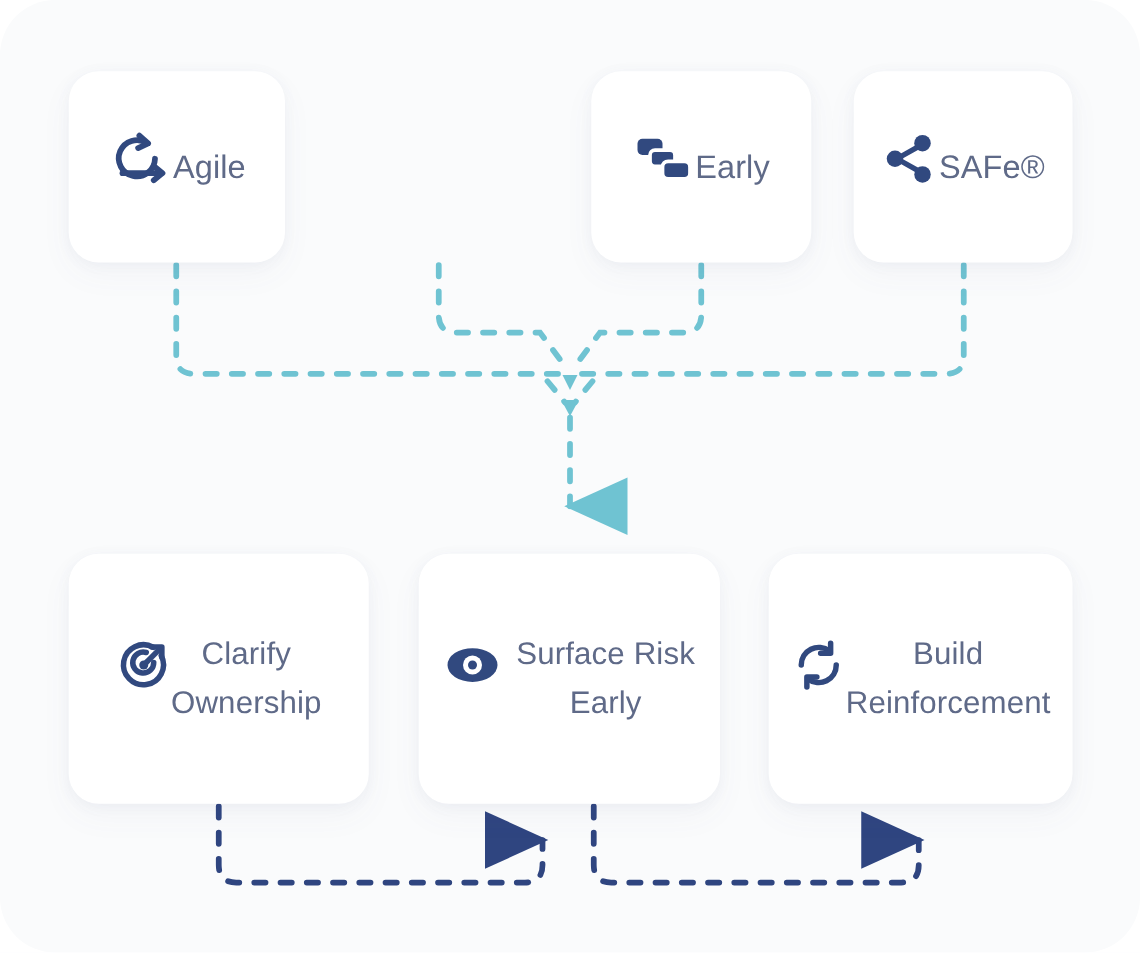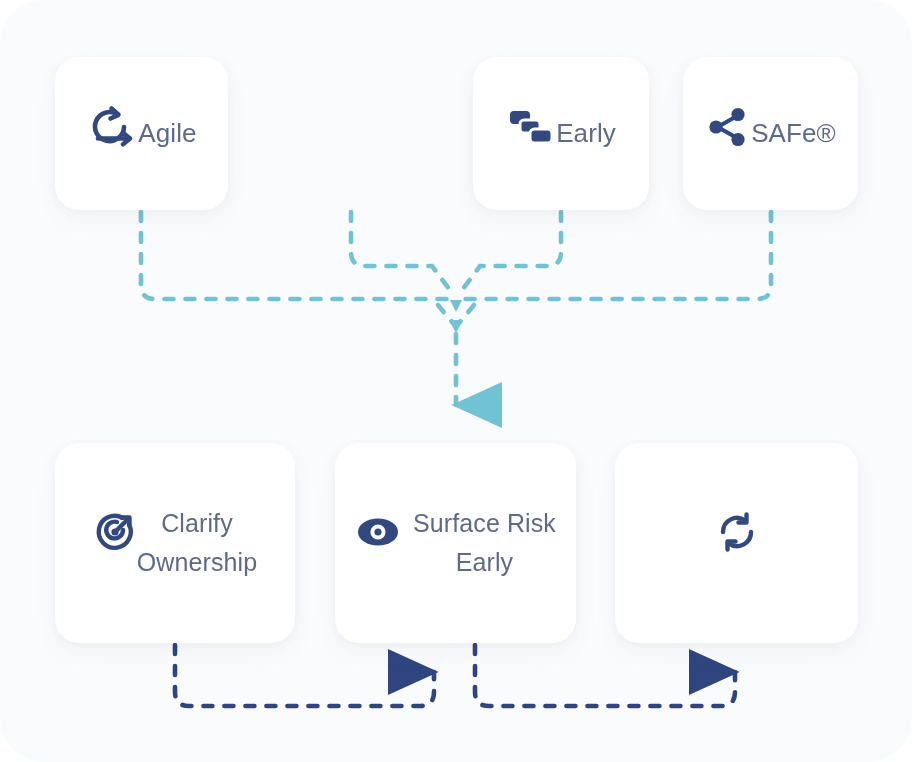--- a/index.html
+++ b/index.html
@@ -181,15 +181,17 @@
 
   <div class="card bottom" id="card-build">
     <span class="icon-wrap">
       <svg width="44" height="44" viewBox="0 0 44 44" fill="none">
         <path d="M8 22 A14 14 0 0 1 30.5 10.8" stroke="#31497F" stroke-width="4.4" stroke-linecap="round" fill="none"></path>
         <path d="M36 22 A14 14 0 0 1 13.5 33.2" stroke="#31497F" stroke-width="4.4" stroke-linecap="round" fill="none"></path>
         <path d="M31.5 4.5 L31.5 12.5 L23.5 12.5" stroke="#31497F" stroke-width="4.4" stroke-linecap="round" stroke-linejoin="round" fill="none"></path>
         <path d="M12.5 39.5 L12.5 31.5 L20.5 31.5" stroke="#31497F" stroke-width="4.4" stroke-linecap="round" stroke-linejoin="round" fill="none"></path>
       </svg>
     </span>
+    <span class="card-label">Build
+Reinforcement</span>
   </div>
 
 </div>
 
 </body></html>

